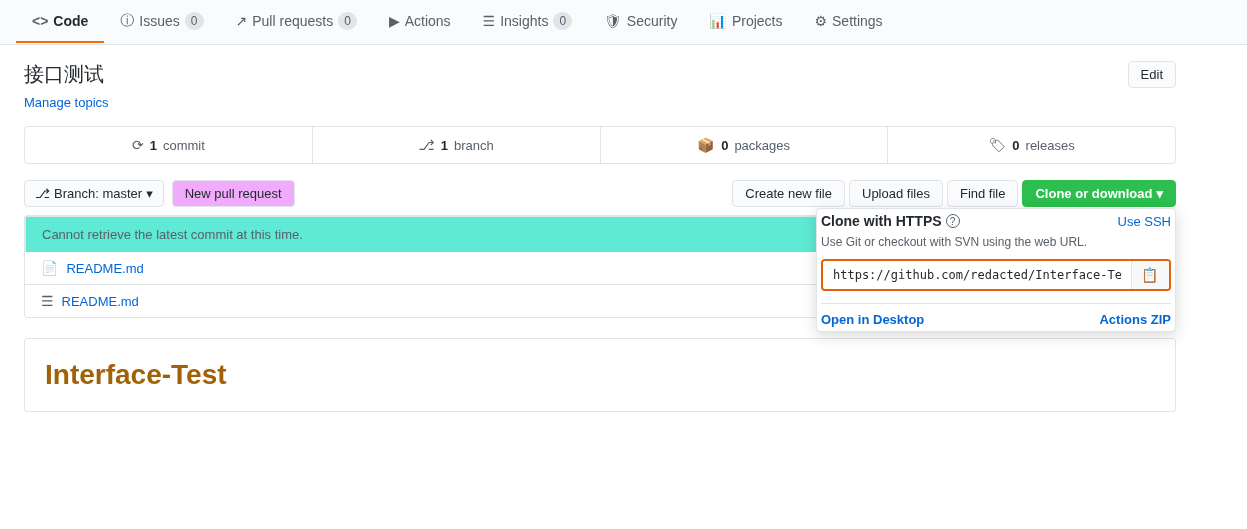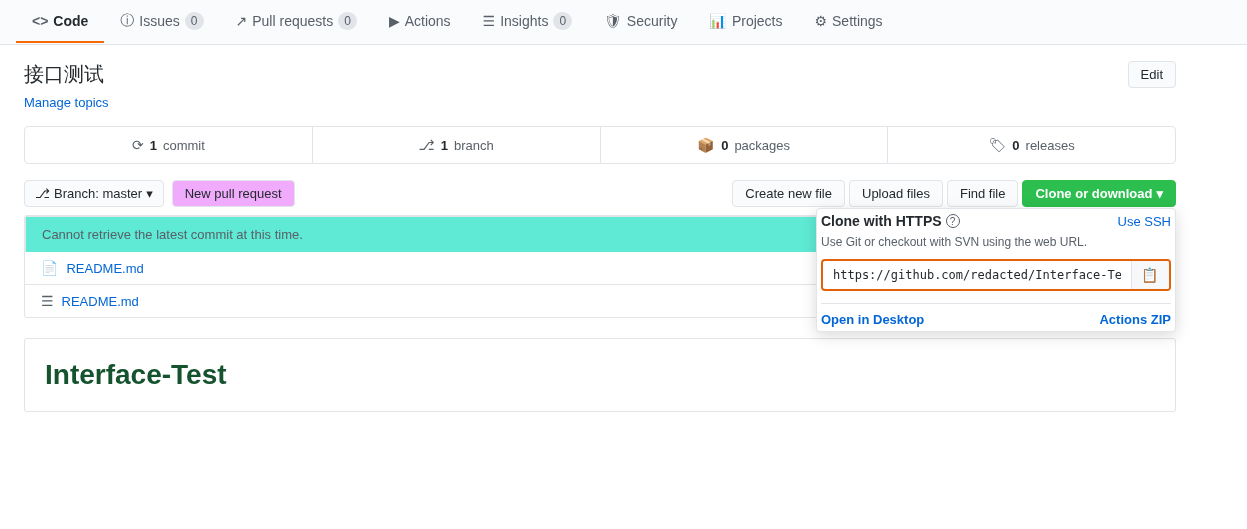--- a/index.html
+++ b/index.html
@@ -190,21 +190,21 @@
     
     .readme-section {
       margin-top: 20px;
       border: 1px solid #e1e4e8;
       border-radius: 3px;
       padding: 20px;
     }
     .readme-title {
       font-size: 28px;
       font-weight: 700;
-      color: #14532d;
+      color: #a16207;
     }
 
     
     .clone-dropdown {
       position: absolute;
       top: 22px;
       right: 0;
       background: #fff;
       border: 1px solid #e1e4e8;
       border-radius: 4px;

